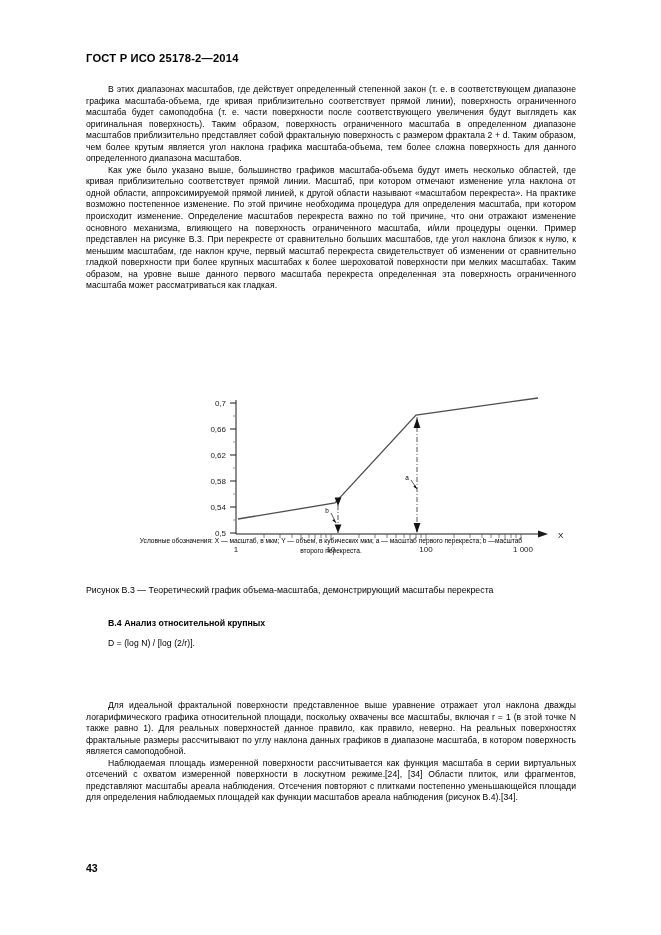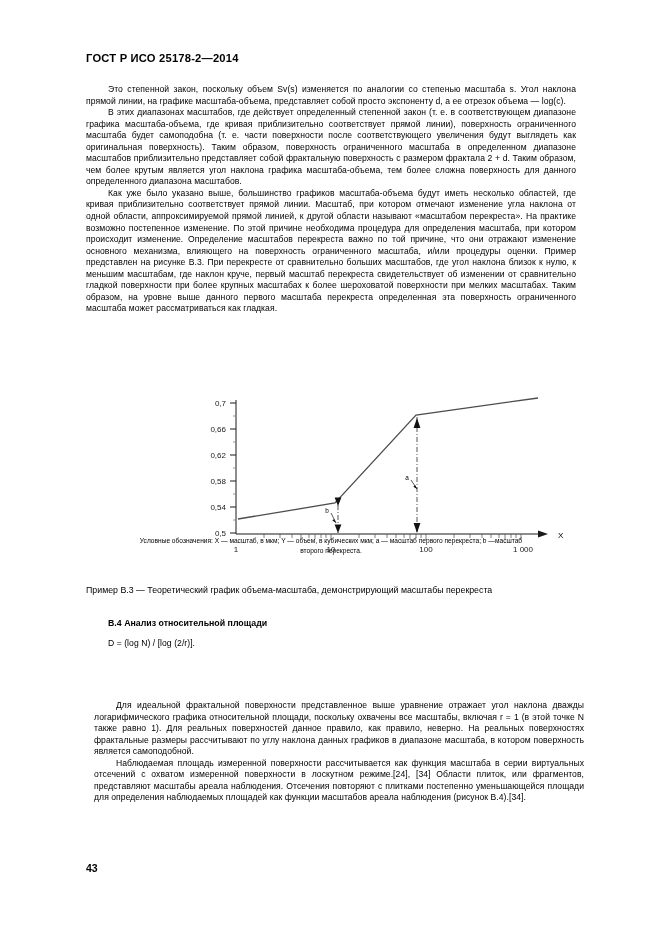--- a/index.html
+++ b/index.html
@@ -91,21 +91,21 @@
   }
   .formula {
     text-align: center;
     font-size: 8.8px;
     margin: 14px 0 16px 0;
     text-indent: 0;
   }
   .content3 {
     position: absolute;
     top: 700px;
-    left: 94px;
+    left: 86px;
     width: 490px;
   }
   .pagenum {
     position: absolute;
     left: 86px;
     top: 862px;
     font-size: 10.5px;
     font-weight: bold;
   }
   .axis-label {
@@ -114,21 +114,20 @@
   }
 </style>
 </head>
 <body>
 
 <div class="page">
 
   <div class="header">ГОСТ Р ИСО 25178-2—2014</div>
 
   <div class="content">
-    <p class="para"><span>Это степенной закон, поскольку объем Sv(s) изменяется по аналогии со степенью масштаба s. Угол наклона прямой линии, на графике масштаба-объема, представляет собой просто экспоненту d, а ее отрезок объема — log(c).</span></p>
     <p class="para"><span>В этих диапазонах масштабов, где действует определенный степенной закон (т. е. в соответствующем диапазоне графика масштаба-объема, где кривая приблизительно соответствует прямой линии), поверхность ограниченного масштаба будет самоподобна (т. е. части поверхности после соответствующего увеличения будут выглядеть как оригинальная поверхность). Таким образом, поверхность ограниченного масштаба в определенном диапазоне масштабов приблизительно представляет собой фрактальную поверхность с размером фрактала 2 + d. Таким образом, чем более крутым является угол наклона графика масштаба-объема, тем более сложна поверхность для данного определенного диапазона масштабов.</span></p>
     <p class="para"><span>Как уже было указано выше, большинство графиков масштаба-объема будут иметь несколько областей, где кривая приблизительно соответствует прямой линии. Масштаб, при котором отмечают изменение угла наклона от одной области, аппроксимируемой прямой линией, к другой области называют «масштабом перекреста». На практике возможно постепенное изменение. По этой причине необходима процедура для определения масштаба, при котором происходит изменение. Определение масштабов перекреста важно по той причине, что они отражают изменение основного механизма, влияющего на поверхность ограниченного масштаба, и/или процедуры оценки. Пример представлен на рисунке В.3. При перекресте от сравнительно больших масштабов, где угол наклона близок к нулю, к меньшим масштабам, где наклон круче, первый масштаб перекреста свидетельствует об изменении от сравнительно гладкой поверхности при более крупных масштабах к более шероховатой поверхности при мелких масштабах. Таким образом, на уровне выше данного первого масштаба перекреста определенная эта поверхность ограниченного масштаба может рассматриваться как гладкая.</span></p>
   </div>
 
   <div class="figure">
     <svg class="chart" viewBox="0 0 490 170">
 
       <line x1="150" y1="8" x2="150" y2="142" stroke="#1a1a1a" stroke-width="1"></line>
 
       <line x1="150" y1="142" x2="452" y2="142" stroke="#1a1a1a" stroke-width="1"></line>
@@ -222,23 +221,23 @@
         <text x="321" y="88" font-size="6.4" font-family="Liberation Sans, sans-serif" text-anchor="middle">a</text>
       </g>
     </svg>
   </div>
 
   <div class="legend-note">
     <div>Условные обозначения: X — масштаб, в мкм; Y — объем, в кубических мкм; a — масштаб первого перекреста; b —масштаб</div>
     <div>второго перекреста.</div>
   </div>
 
-  <div class="fig-caption">Пример В.3 — Теоретический график объема-масштаба, демонстрирующий масштабы перекреста</div>
-
-  <div class="section-head">В.4 Анализ относительной площади</div>
+  <div class="fig-caption">Рисунок В.3 — Теоретический график объема-масштаба, демонстрирующий масштабы перекреста</div>
+
+  <div class="section-head">В.4 Анализ относительной крупных</div>
 
   <div class="content2">
     <p class="para formula">D = (log N) / [log (2/r)].</p>
   </div>
 
   <div class="content3">
     <p class="para"><span>Для идеальной фрактальной поверхности представленное выше уравнение отражает угол наклона дважды логарифмического графика относительной площади, поскольку охвачены все масштабы, включая r = 1 (в этой точке N также равно 1). Для реальных поверхностей данное правило, как правило, неверно. На реальных поверхностях фрактальные размеры рассчитывают по углу наклона данных графиков в диапазоне масштаба, в котором поверхность является самоподобной.</span></p>
     <p class="para"><span>Наблюдаемая площадь измеренной поверхности рассчитывается как функция масштаба в серии виртуальных отсечений с охватом измеренной поверхности в лоскутном режиме.[24], [34] Области плиток, или фрагментов, представляют масштабы ареала наблюдения. Отсечения повторяют с плитками постепенно уменьшающейся площади для определения наблюдаемых площадей как функции масштабов ареала наблюдения (рисунок В.4).[34].</span></p>
   </div>
 

